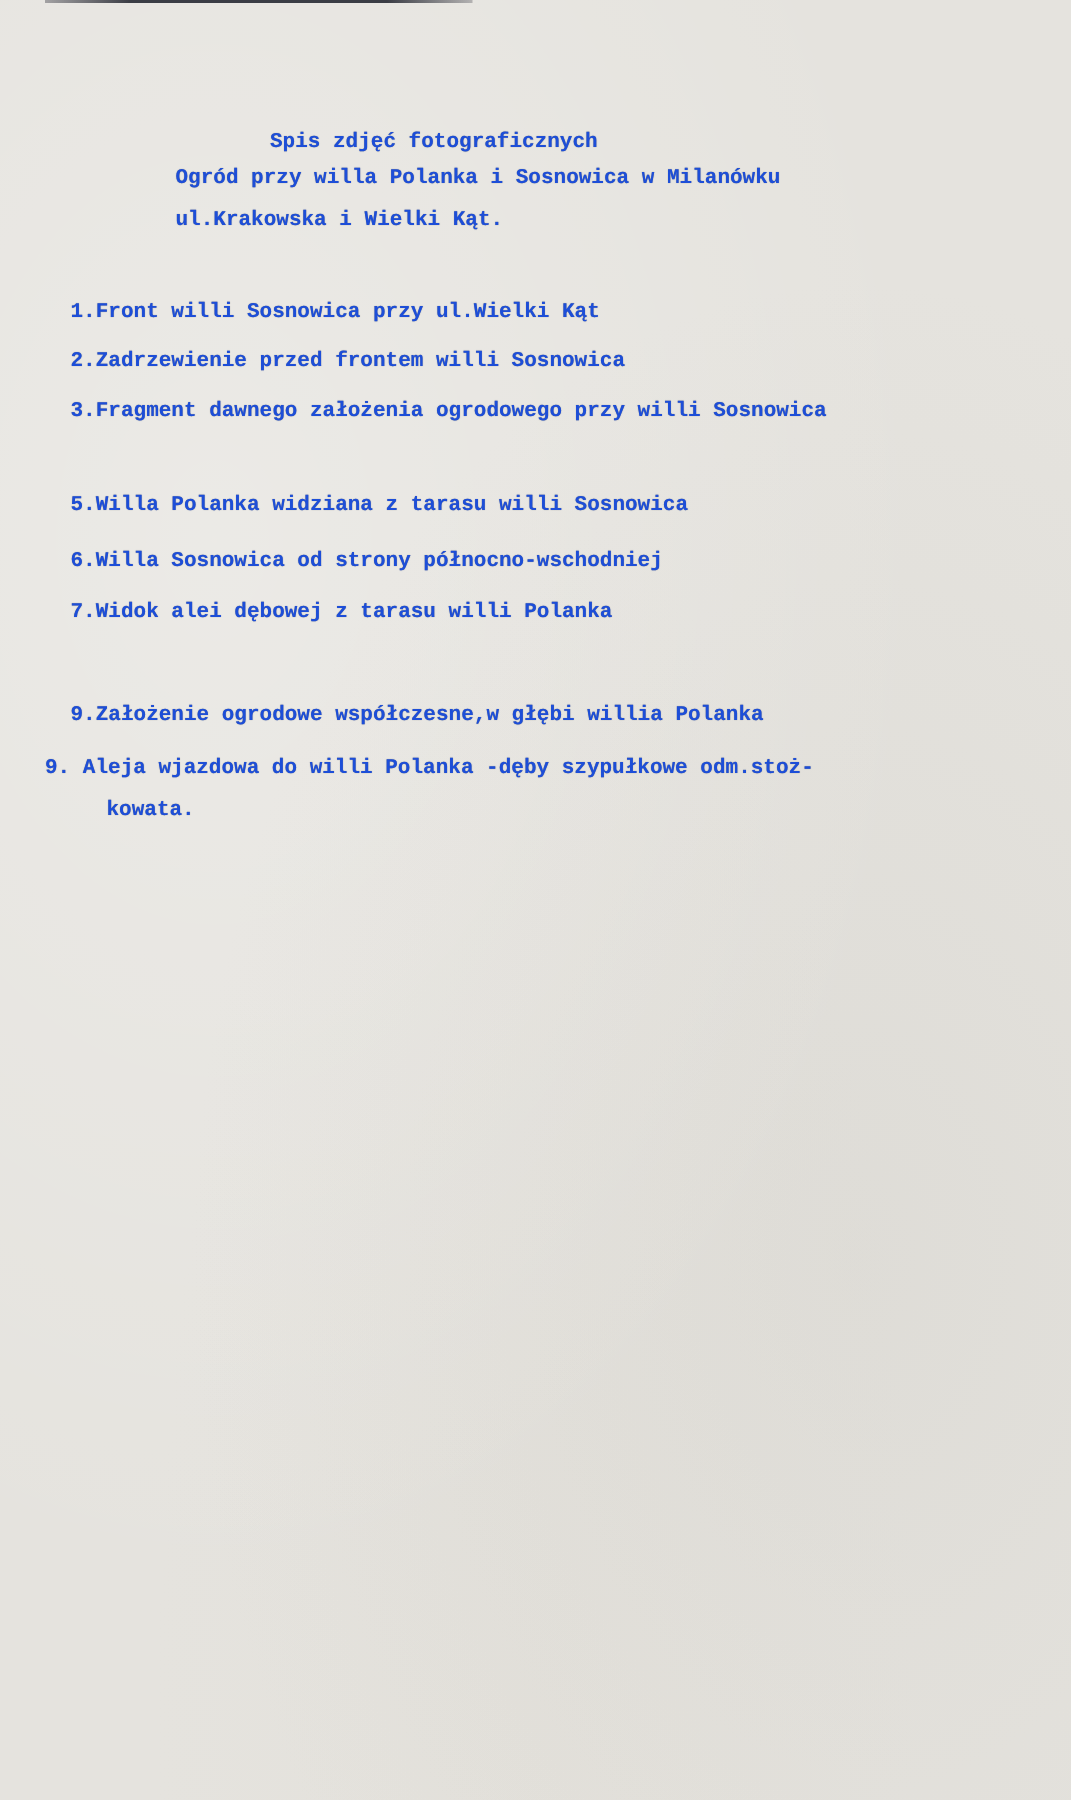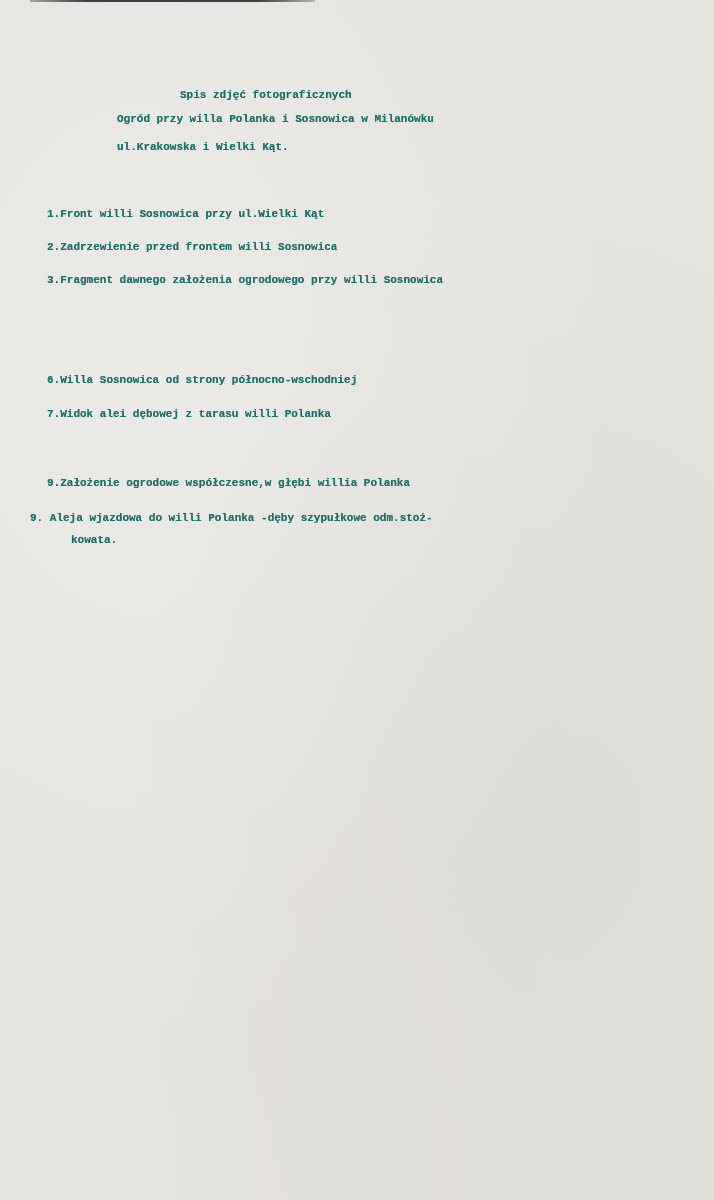--- a/index.html
+++ b/index.html
@@ -29,53 +29,54 @@
       position: absolute;
       left: 30px;
       top: 0;
       width: 285px;
       height: 2px;
       background: linear-gradient(to right, rgba(60,60,70,0.4), #3b3d45 20%, #3b3d45 80%, rgba(60,60,70,0.3));
     }
     .line {
       position: absolute;
       white-space: pre;
-      font-size: 11px;
+      font-size: 14px;
       line-height: 18px;
       font-weight: bold;
       letter-spacing: 0;
-      color: #0f766e;
+      color: #1d4ed8;
       text-shadow: 0 0 0.6px rgba(40,40,40,0.55);
       font-family: Liberation Mono, monospace;
     }
     .title   { left: 180px; top: 86px; }
     .sub1    { left: 117px; top: 110px; }
     .sub2    { left: 117px; top: 138px; text-align: center; }
 
-    .item { left: 47px; margin-top: 6px; }
+    .item { left: 47px; }
     .item-10 { left: 30px; }
     .cont { left: 71px; }
   </style>
 </head>
 <body>
 
 <div class="page">
   <div class="top-edge"></div>
 
   <div class="line title">Spis zdjęć fotograficznych</div>
   <div class="line sub1">Ogród przy willa Polanka i Sosnowica w Milanówku</div>
   <div class="line sub2">ul.Krakowska i Wielki Kąt.</div>
 
   <div class="line item" style="top:199px"><span>1.</span><span>Front willi Sosnowica przy ul.Wielki Kąt</span></div>
 
   <div class="line item" style="top:232px"><span>2.</span><span>Zadrzewienie przed frontem willi Sosnowica</span></div>
 
   <div class="line item" style="top:265px"><span>3.</span><span>Fragment dawnego założenia ogrodowego przy willi Sosnowica</span></div>
 
 
+  <div class="line item" style="top:328px"><span>5.</span><span>Willa Polanka widziana z tarasu willi Sosnowica</span></div>
 
   <div class="line item" style="top:365px"><span>6.</span><span>Willa Sosnowica od strony północno-wschodniej</span></div>
 
   <div class="line item" style="top:399px"><span>7.</span><span>Widok alei dębowej z tarasu willi Polanka</span></div>
 
 
   <div class="line item" style="top:468px"><span>9.</span><span>Założenie ogrodowe współczesne,w głębi willia Polanka</span></div>
 
   <div class="line item item-10" style="top:503px"><span>9.</span><span> Aleja wjazdowa do willi Polanka -dęby szypułkowe odm.stoż-</span></div>
 

